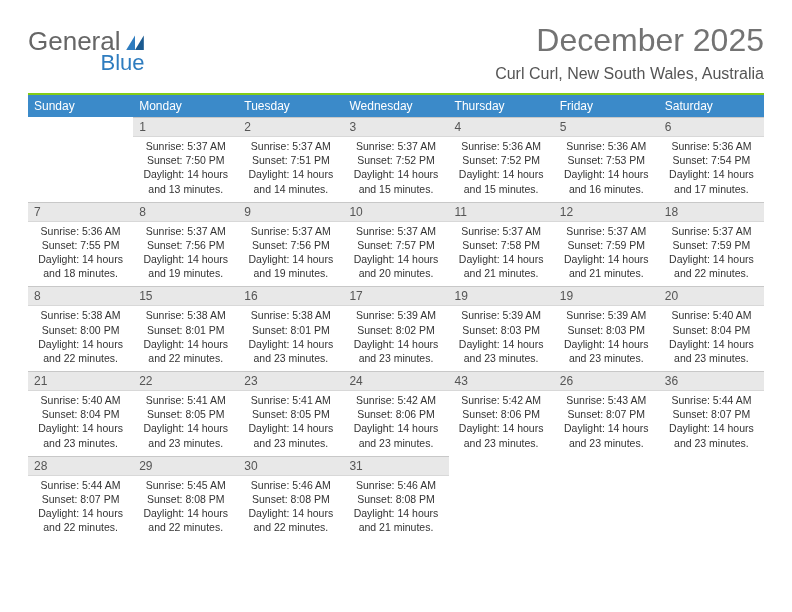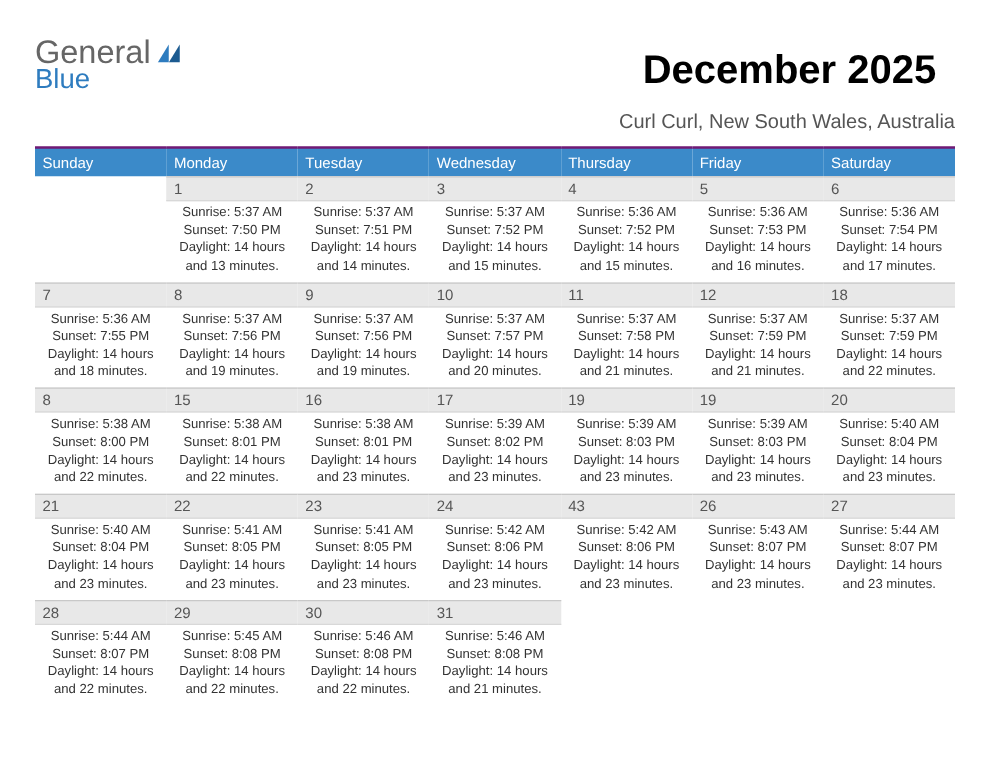--- a/index.html
+++ b/index.html
@@ -21,41 +21,42 @@
     justify-content: space-between;
     align-items: flex-start;
   }
   .logo {
     display: flex;
     align-items: center;
     font-size: 26px;
     color: #555;
     font-weight: 400;
     margin-top: 6px;
+    text-align: right;
   }
   .title-block {
     text-align: right;
   }
   .title {
     font-size: 32px;
-    color: #000000;
-    margin: 15px;
-    font-weight: 700;
+    color: #737373;
+    margin: 0;
+    font-weight: 400;
   }
   .location {
     font-size: 16px;
     color: #555;
     margin-top: 6px;
   }
   .calendar {
     width: 100%;
     border-collapse: collapse;
     table-layout: fixed;
     margin-top: 10px;
-    border-top: 2px solid #701a75;
+    border-top: 2px solid #84cc16;
   }
   .calendar th {
     background: #3b8ac9;
     color: #fff;
     text-align: left;
     font-weight: 400;
     font-size: 12px;
     padding: 4px 6px;
   }
   .calendar td {
@@ -324,21 +325,21 @@
           </td>
           <td>
             <div class="daynum">26</div>
             <div class="daydetails">
               <div>Sunrise: 5:43 AM</div>
               <div>Sunset: 8:07 PM</div>
               <div>Daylight: 14 hours and 23 minutes.</div>
             </div>
           </td>
           <td>
-            <div class="daynum">27</div>
+            <div class="daynum">36</div>
             <div class="daydetails">
               <div>Sunrise: 5:44 AM</div>
               <div>Sunset: 8:07 PM</div>
               <div>Daylight: 14 hours and 23 minutes.</div>
             </div>
           </td>
         </tr>
         <tr>
           <td>
             <div class="daynum">28</div>

